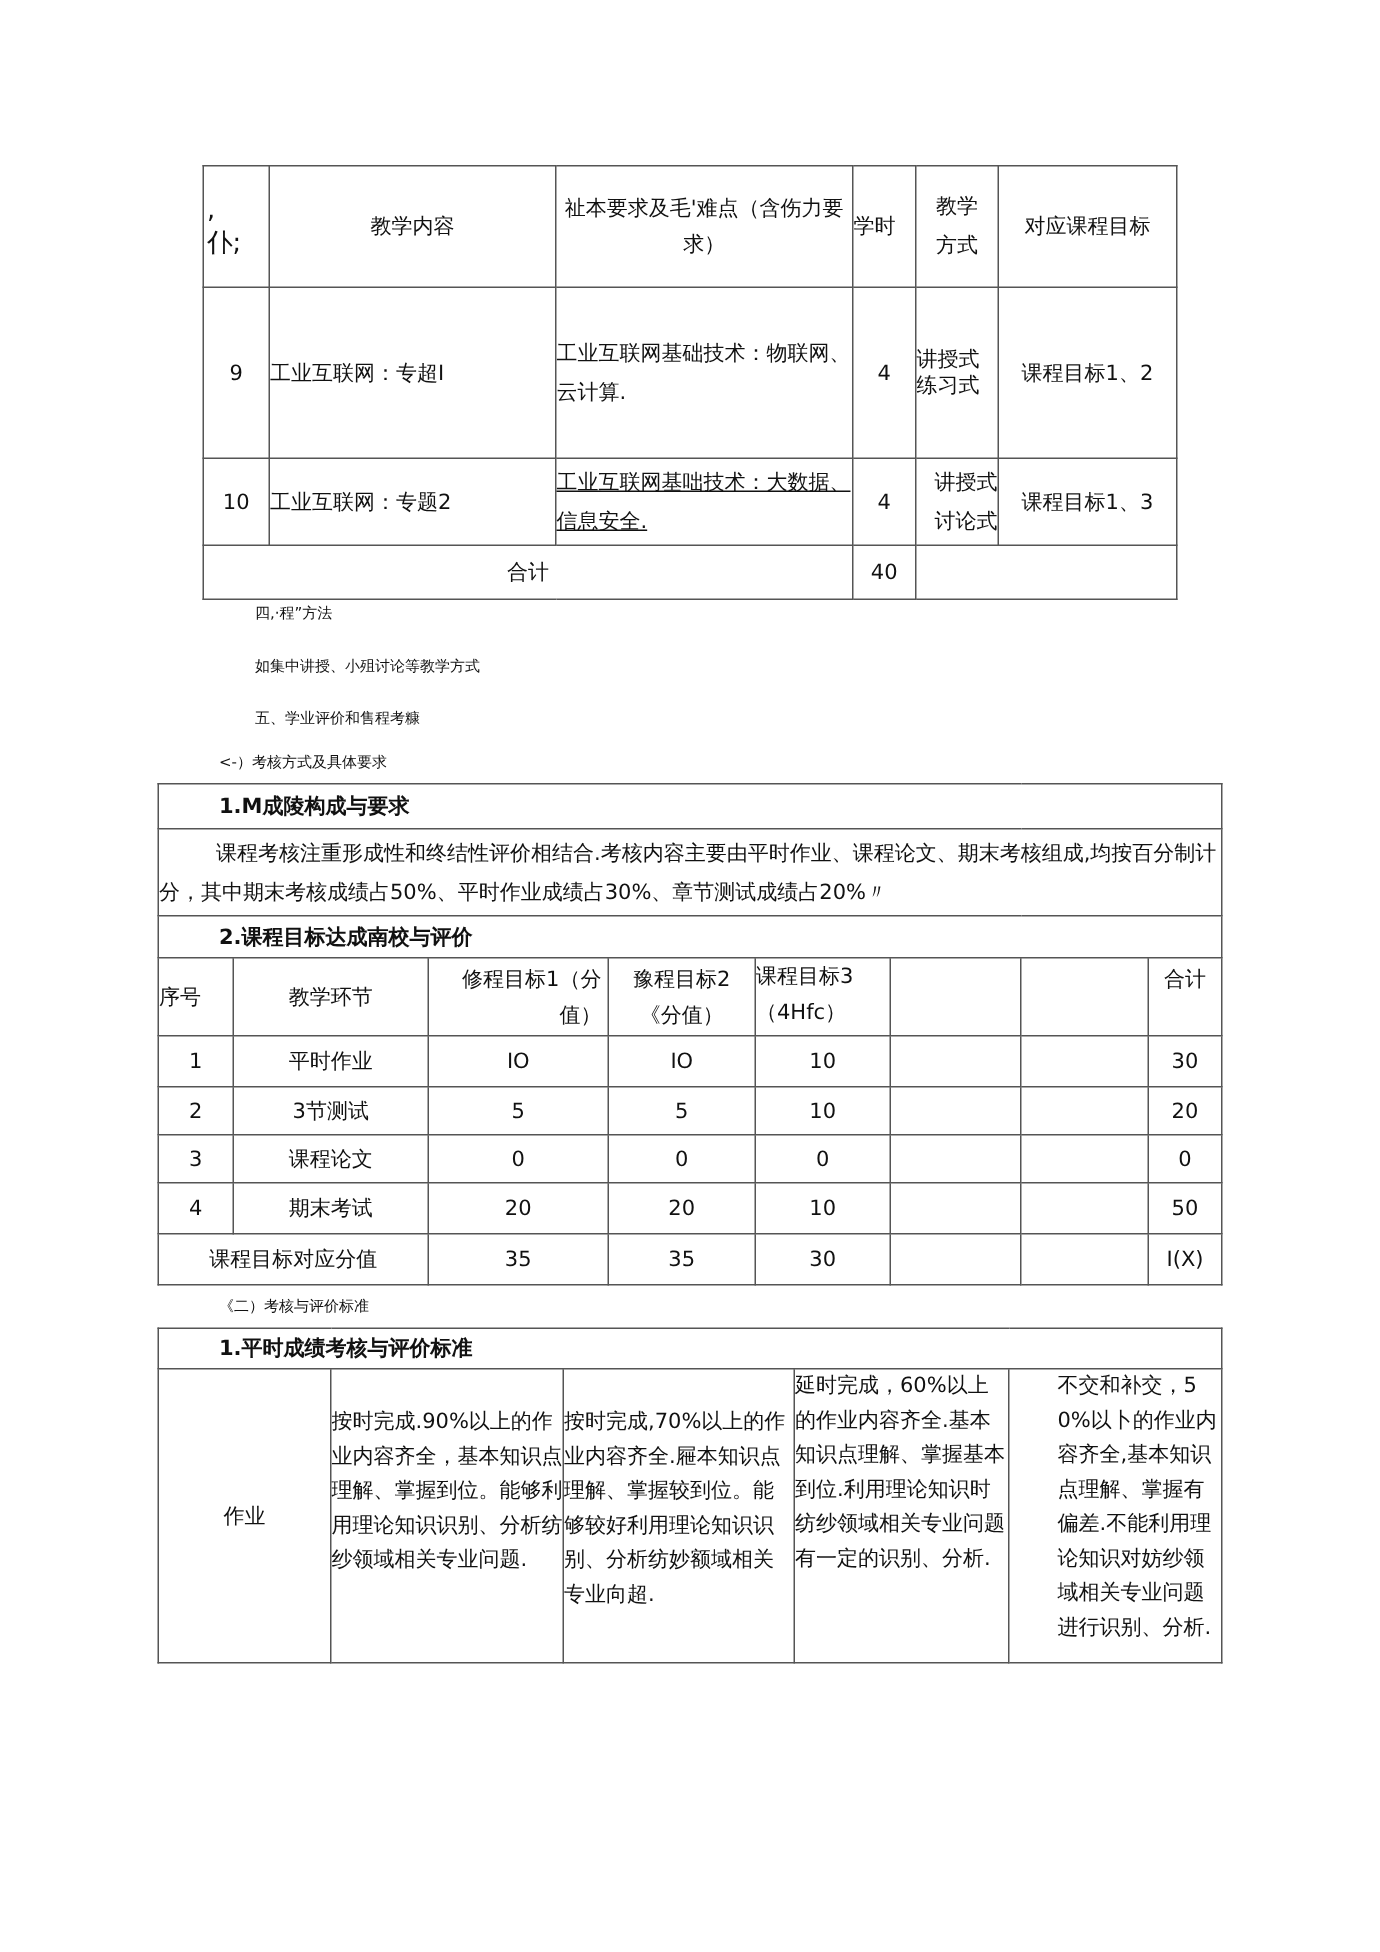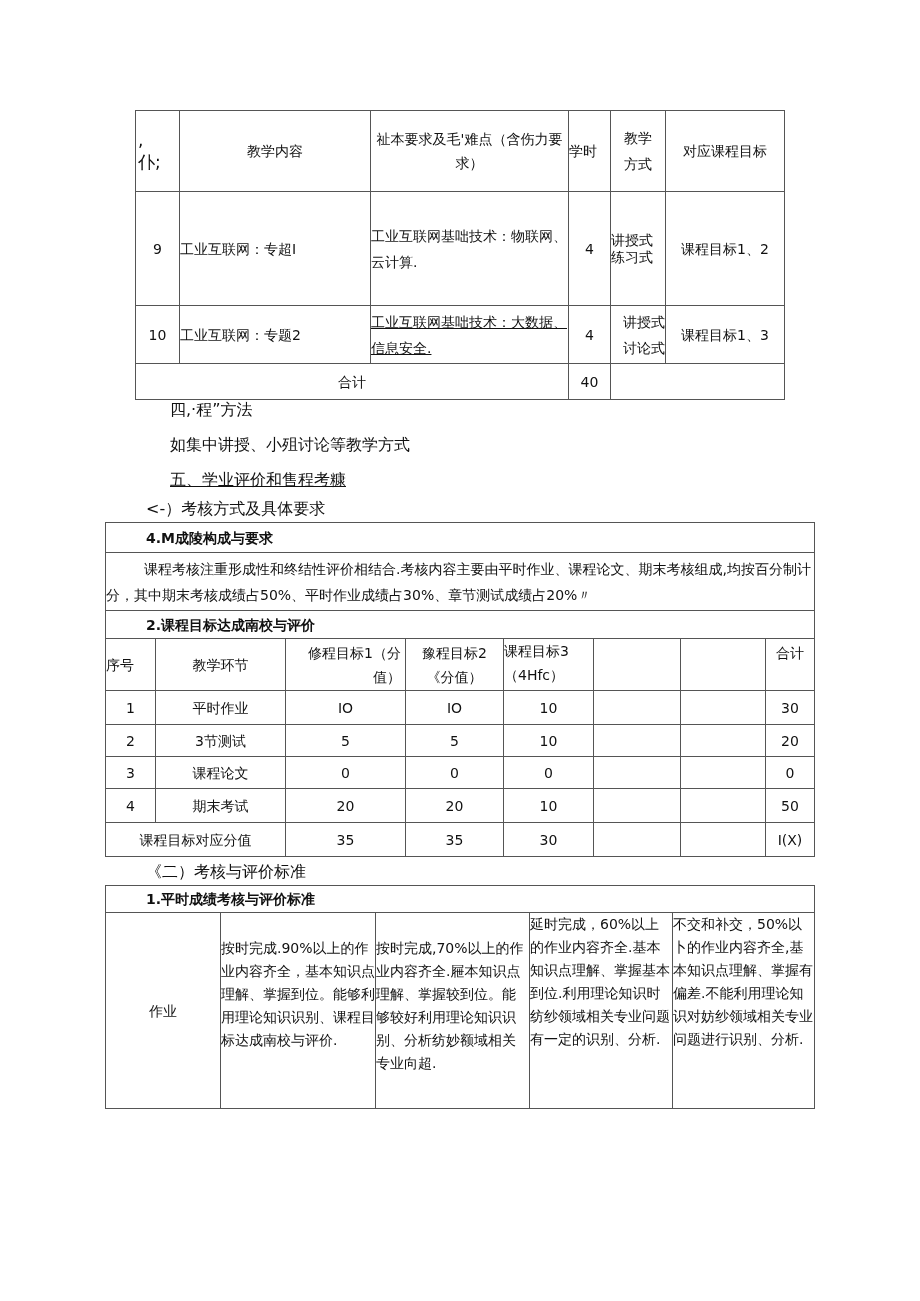--- a/index.html
+++ b/index.html
@@ -4,21 +4,21 @@
 <style>
   html, body { margin: 0; padding: 0; background: #ffffff; }
   body { width: 920px; height: 1301px; position: relative; font-family: "DejaVu Sans", "Liberation Sans", sans-serif; color: #111; font-size: 14px; overflow: hidden; }
   .abs { position: absolute; }
   table { border-collapse: collapse; position: absolute; table-layout: fixed; }
   td { border: 1px solid #555; padding: 0; font-size: 14px; line-height: 20px; vertical-align: middle; }
   .c { text-align: center; }
   .l { text-align: left; }
   .r { text-align: right; }
   .top { vertical-align: top; }
-  .para { position: absolute; font-size: 16px; line-height: 20px; }
+  .para { position: absolute; font-size: 10px; line-height: 20px; }
   .bold { font-weight: bold; }
   .it { }
   .wrap { white-space: normal; word-break: break-all; }
 </style>
 </head>
 <body>
 
 <table style="left:135px; top:110px; width:649px;">
   <colgroup>
     <col style="width:44px">
@@ -34,21 +34,21 @@
 仆;</td>
     <td class="c">教学内容</td>
     <td class="c wrap" style="line-height:24px;">祉本要求及毛'难点（含伤力要求）</td>
     <td class="l">学时</td>
     <td class="c wrap" style="line-height:26px;padding:14px 8px;">教学方式</td>
     <td class="c">对应课程目标</td>
   </tr>
   <tr style="height:114px">
     <td class="c">9</td>
     <td class="l">工业互联网：专超I</td>
-    <td class="l wrap" style="line-height:26px;">工业互联网基咄技术：物联网、云计算.</td>
+    <td class="l wrap" style="line-height:26px;">工业互联网基础技术：物联网、云计算.</td>
     <td class="c">4</td>
     <td class="l wrap" style="line-height:17px;padding-right:6px;">讲授式练习式</td>
     <td class="c">课程目标1、2</td>
   </tr>
   <tr style="height:58px">
     <td class="c">10</td>
     <td class="l">工业互联网：专题2</td>
     <td class="l wrap" style="line-height:26px;text-decoration:underline;">工业互联网基咄技术：大数据、信息安全.</td>
     <td class="c">4</td>
     <td class="r wrap" style="line-height:26px;">讲授式讨论式</td>
@@ -57,37 +57,37 @@
   <tr style="height:36px">
     <td colspan="3" class="c">合计</td>
     <td class="c">40</td>
     <td colspan="2"></td>
   </tr>
 </tbody>
   </table>
 
 <div class="para" style="left:170px; top:400px;">四,·程”方法</div>
 <div class="para" style="left:170px; top:435px;">如集中讲授、小殂讨论等教学方式</div>
-<div class="para" style="left:170px; top:470px;text-decoration:underline;">五、学业评价和售程考糠</div>
+<div class="para" style="left:170px; top:470px;">五、学业评价和售程考糠</div>
 <div class="para" style="left:146px; top:499px;">&lt;-）考核方式及具体要求</div>
 
 <table style="left:105px; top:522px; width:709px;">
   <colgroup>
     <col style="width:50px">
       <col style="width:130px">
       <col style="width:120px">
       <col style="width:98px">
       <col style="width:90px">
       <col style="width:87px">
       <col style="width:85px">
       <col style="width:49px">
   </colgroup>
   <tbody>
       <tr style="height:30px">
-    <td colspan="8" class="l bold" style="padding-left:40px;">4.M成陵构成与要求</td>
+    <td colspan="8" class="l bold" style="padding-left:40px;">1.M成陵构成与要求</td>
   </tr>
   <tr style="height:58px">
     <td colspan="8" class="l wrap" style="text-indent:38px; line-height:26px; padding-right:2px;margin-top:40px;">课程考核注重形成性和终结性评价相结合.考核内容主要由平时作业、课程论文、期末考核组成,均按百分制计分，其中期末考核成绩占50%、平时作业成绩占30%、章节测试成绩占20%〃</td>
   </tr>
   <tr style="height:28px">
     <td colspan="8" class="l bold" style="padding-left:40px;">2.课程目标达成南校与评价</td>
   </tr>
   <tr style="height:52px">
     <td class="l">序号</td>
     <td class="c">教学环节</td>
@@ -159,19 +159,19 @@
       <col style="width:154px">
       <col style="width:143px">
       <col style="width:142px">
   </colgroup>
   <tbody>
       <tr style="height:27px">
     <td colspan="5" class="l bold" style="padding-left:40px;">1.平时成绩考核与评价标准</td>
   </tr>
   <tr style="height:196px">
     <td class="c">作业</td>
-    <td class="l wrap" style="line-height:23px; padding-top:24px; vertical-align:top;"><span>按时完成.90%以上的作业内容齐全，基本知识点理解、掌握到位。</span><span class="it">能够利</span><span>用理论知识识别、课程目标达成南校与评价.</span></td>
+    <td class="l wrap" style="line-height:23px; padding-top:24px; vertical-align:top;"><span>按时完成.90%以上的作业内容齐全，基本知识点理解、掌握到位。</span><span class="it">能够利</span><span>用理论知识识别、分析纺纱领域相关专业问题.</span></td>
     <td class="l wrap" style="line-height:23px; padding-top:24px; vertical-align:top;"><span>按时完成,70%以上的作业内容齐全.屜本知识点理解、掌握较到位。</span><span class="it">能够</span><span>较好利用理论知识识别、分析纺妙额域相关专业向超.</span></td>
     <td class="l wrap" style="line-height:23px; padding-top:0px; vertical-align:top;"><span>延时完成，60%以上的作业内容齐全.基本知识点理解、掌握基本到位.利用理论知识时纺纱领域相关专业问题有一定的识别、分析.</span></td>
-    <td class="l wrap" style="line-height:23px; padding-top:0px; vertical-align:top;"><span>不交和补交，50%以卜的作业内容齐全,基本知识点理解、掌握有偏差.不能利用理论知识对妨纱领域相关专业问题进行识别、分析.</span></td>
+    <td class="l wrap" style="line-height:23px; padding-top:0px; vertical-align:top;padding-left:32px;"><span>不交和补交，50%以卜的作业内容齐全,基本知识点理解、掌握有偏差.不能利用理论知识对妨纱领域相关专业问题进行识别、分析.</span></td>
   </tr>
 </tbody>
   </table>
 
 </body></html>

